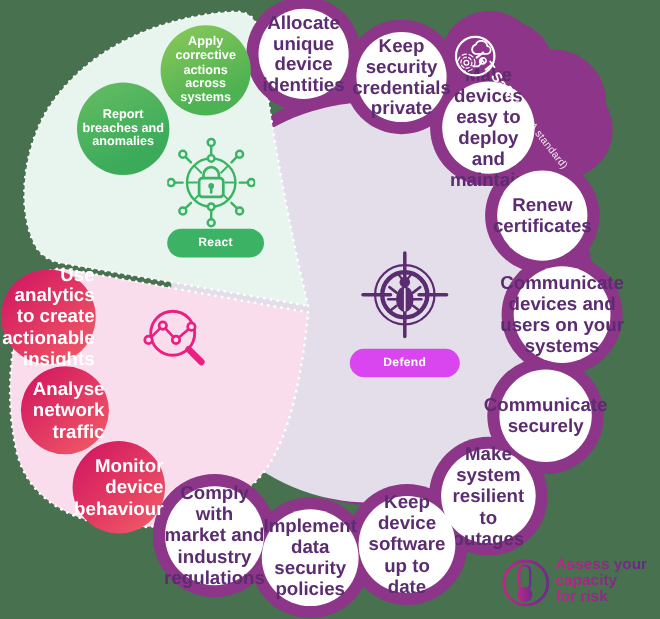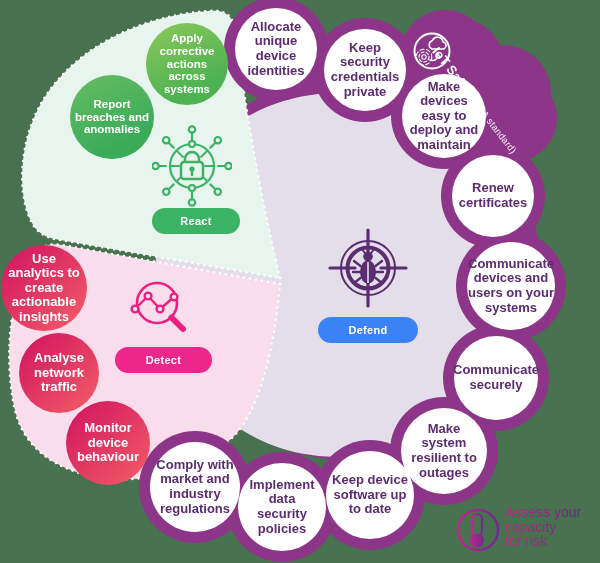--- a/index.html
+++ b/index.html
@@ -14,47 +14,47 @@
   #bg-shapes { position:absolute; left:0; top:0; }
   .bubble {
     position:absolute;
     border-radius:50%;
     display:flex; align-items:center; justify-content:center;
     text-align:center;
     font-weight:bold;
     line-height:1.12;
     padding:4px;
   }
-  .bubble.white { background:#ffffff; color:#5b2c70; font-size:13px; }
+  .bubble.white { background:#ffffff; color:#5b2c70; font-size:17px; }
   .bubble.green { color:#ffffff; font-size:11.5px; }
-  .bubble.pinkc { color:#ffffff; font-size:13px; }
+  .bubble.pinkc { color:#ffffff; font-size:17px;text-align:right; }
   .g1 { background:linear-gradient(155deg,#8cc95a 0%,#4db252 75%); }
   .g2 { background:linear-gradient(155deg,#66bd62 0%,#3bab5a 75%); }
   .g3 { background:linear-gradient(155deg,#52b766 0%,#2ea55e 75%); }
   .pk { background:linear-gradient(135deg,#d01260 0%,#ef5766 90%); }
   .pill {
     position:absolute;
     border-radius:14px;
     display:flex; align-items:center; justify-content:center;
     color:#ffffff; font-weight:bold; font-size:11px;
     letter-spacing:0.3px;
   }
   #react-pill  { left:152px; top:208px; width:88px; height:26px; background:#3cb364; }
   #detect-pill { left:115px; top:347px; width:97px; height:26px; background:#ec268b; }
-  #defend-pill { left:318px; top:317px; width:100px; height:26px; background:#3b82f6; }
+  #defend-pill { left:318px; top:317px; width:100px; height:26px; background:#d946ef; }
   .icon-svg { position:absolute; }
   #iot-text {
     position:absolute; left:441px; top:44px;
     transform: rotate(52deg); transform-origin: 0 0;
     color:#ffffff; white-space:nowrap; font-size:13px; font-weight:bold;
   }
   #iot-text .std { font-size:9.5px; font-weight:normal; opacity:0.9; letter-spacing:0.2px; }
   #assess-text {
     position:absolute; left:505px; top:505px;
-    font-size:14px; font-weight:normal; line-height:1.04;
+    font-size:14px; font-weight:bold; line-height:1.04;
     background:linear-gradient(90deg,#c42387,#5f2b85);
     -webkit-background-clip:text; background-clip:text; color:transparent;
   }
 </style>
 </head>
 <body>
 
 <div id="stage">
 
   <svg id="bg-shapes" width="600" height="563" viewBox="0 0 600 563">
@@ -99,21 +99,20 @@
   <div class="bubble white" style="left:150px;top:442px;width:90px;height:90px">Comply with market and industry regulations</div>
 
   <div class="bubble green g1" style="left:146px;top:23px;width:82px;height:82px">Apply corrective actions across systems</div>
   <div class="bubble green g2" style="left:70px;top:75px;width:84px;height:84px">Report breaches and anomalies</div>
 
   <div class="bubble pinkc pk" style="left:1px;top:245px;width:86px;height:86px">Use analytics to create actionable insights</div>
   <div class="bubble pinkc pk" style="left:19px;top:333px;width:80px;height:80px">Analyse network traffic</div>
   <div class="bubble pinkc pk" style="left:66px;top:401px;width:84px;height:84px">Monitor device behaviour</div>
 
   <div class="pill" id="react-pill">React</div>
-  <div class="pill" id="detect-pill">Detect</div>
   <div class="pill" id="defend-pill">Defend</div>
 
   <svg class="icon-svg" style="left:152px;top:124px" width="80" height="84" viewBox="-40 -42 80 84">
     <g stroke="#3cb364" fill="none" stroke-width="2.2" stroke-linecap="round">
       <circle cx="0" cy="0" r="22"></circle>
       <line x1="26" y1="0" x2="33" y2="0"></line>
         <line x1="-26" y1="0" x2="-33" y2="0"></line>
       <line x1="0" y1="-26" x2="0" y2="-33"></line>
         <line x1="0" y1="26" x2="0" y2="33"></line>
       <line x1="18.4" y1="-18.4" x2="23.3" y2="-23.3"></line>

